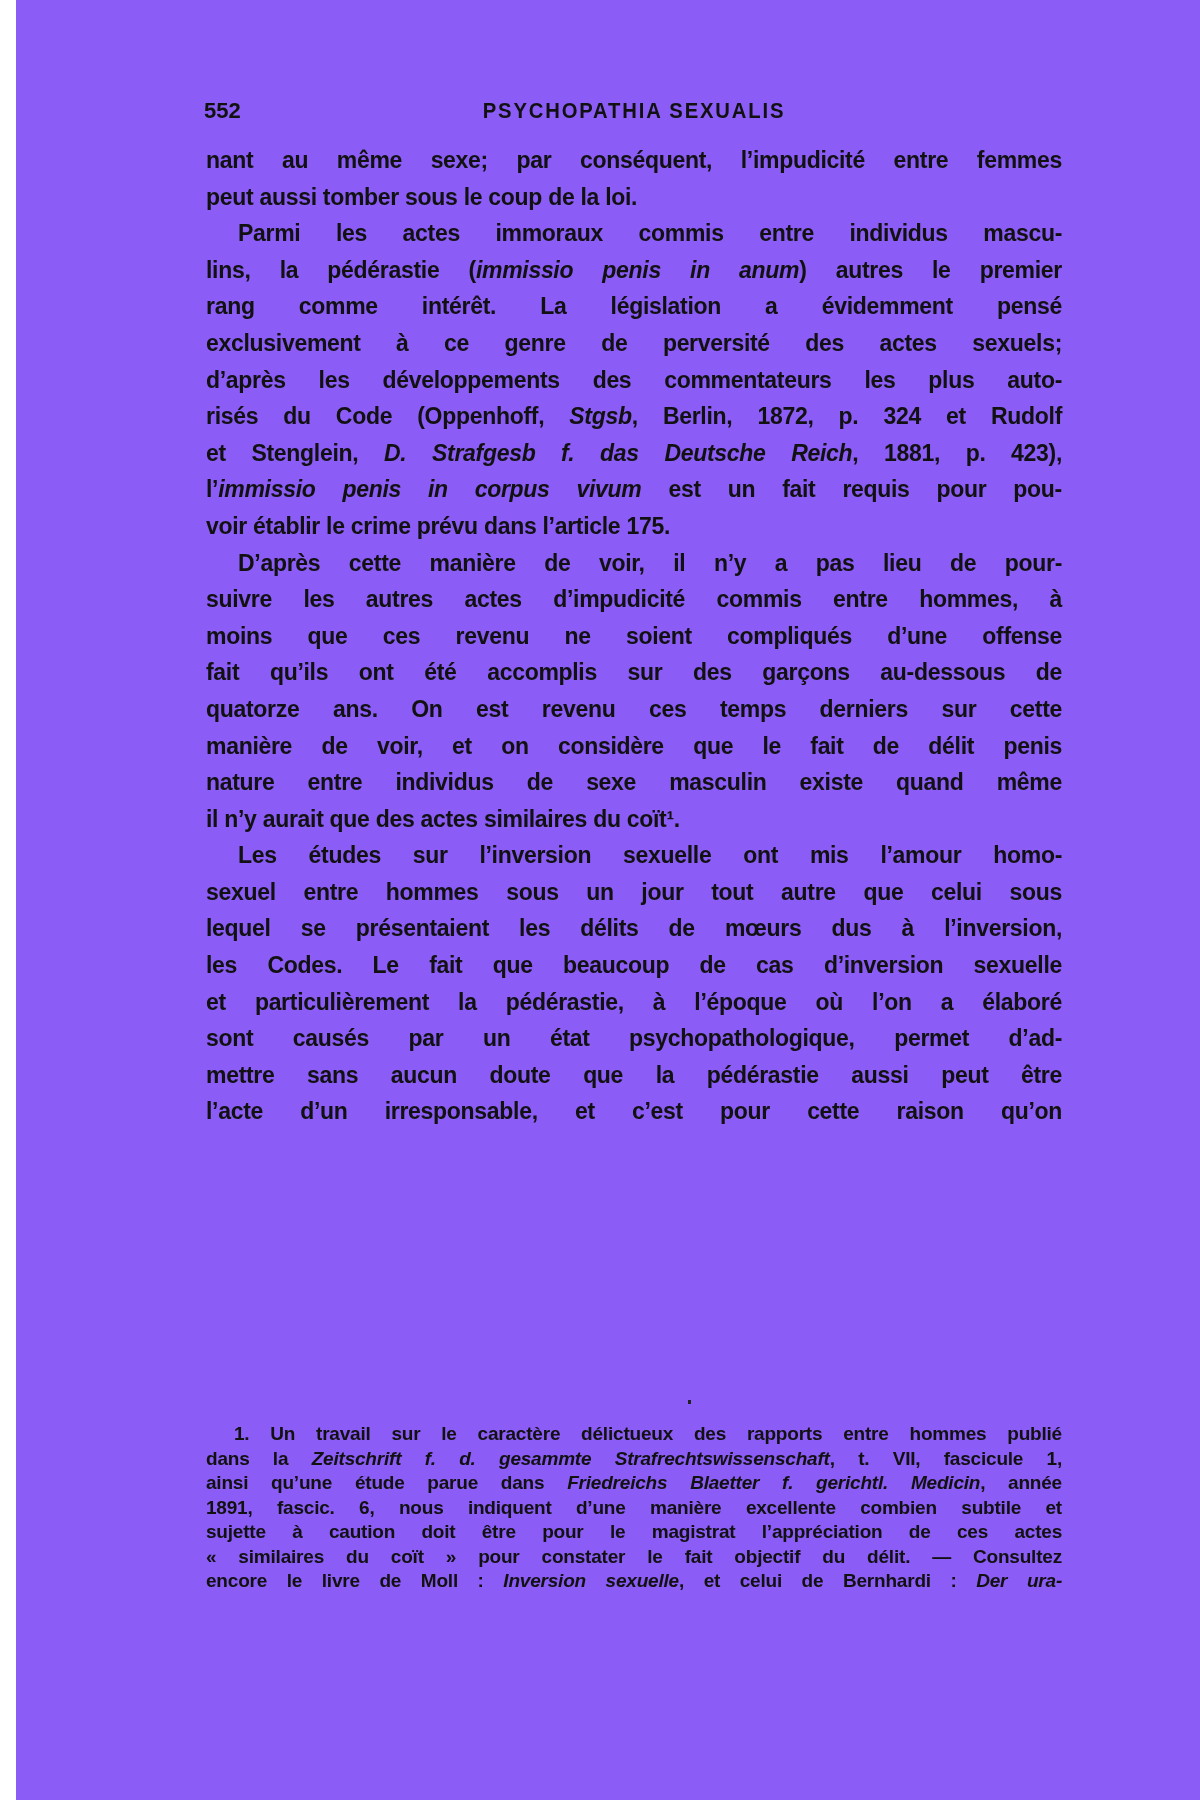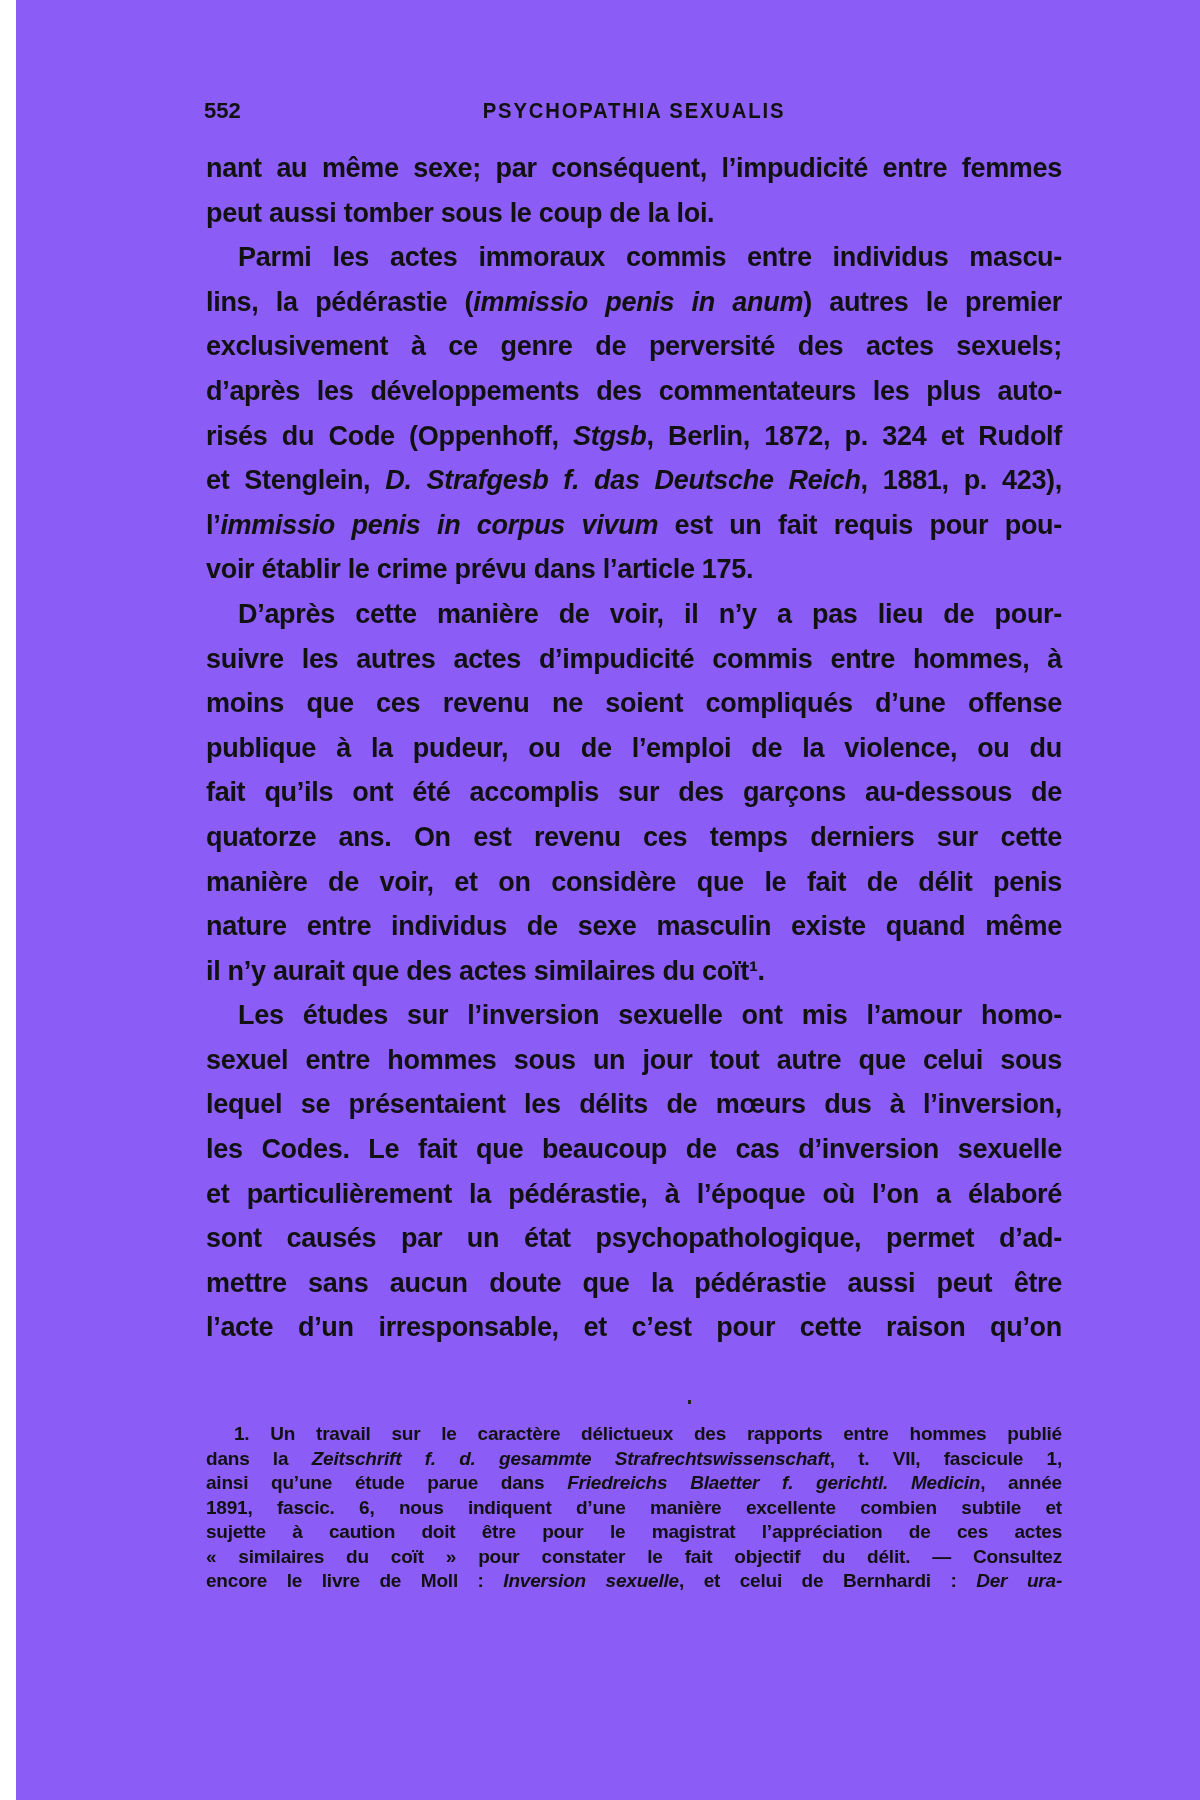--- a/index.html
+++ b/index.html
@@ -2,21 +2,21 @@
 <html><head>
   <meta charset="utf-8">
   <style>
     html, body { margin: 0; padding: 0; background: #ffffff; }
     body { width: 1200px; height: 1800px; position: relative; overflow: hidden; }
     .page { position: absolute; left: 16px; top: 0; width: 1200px; height: 1800px; background: #8b5cf6; color: #111111; font-family: Liberation Sans, sans-serif; }
     .running-head { position: absolute; top: 98px; left: 188px; width: 860px; height: 30px; }
     .page-number { position: absolute; left: 0; top: 0; font-size: 22px; font-weight: bold; letter-spacing: 0px; }
     .running-title { position: absolute; left: 0; right: 0; top: 0; text-align: center; font-size: 22px; font-weight: bold; letter-spacing: 2px; transform: scaleX(0.92); }
     .body-text { position: absolute; top: 142px; left: 190px; width: 856px; }
-    .line { height: 36.6px; line-height: 36.6px; font-size: 27px; font-weight: bold; white-space: nowrap; text-align: justify; text-align-last: justify; letter-spacing: -0.3px; margin-top: 8px; }
+    .line { height: 36.6px; line-height: 36.6px; font-size: 23px; font-weight: bold; white-space: nowrap; text-align: justify; text-align-last: justify; letter-spacing: -0.3px; }
     .line.last { text-align-last: left; }
     .line.indent { padding-left: 32px; }
     .line i, .fn-line i { font-style: italic; }
     .footnotes { position: absolute; top: 1422px; left: 190px; width: 856px; }
     .fn-line { height: 24.5px; line-height: 24.5px; font-size: 19px; font-weight: bold; white-space: nowrap; text-align: justify; text-align-last: justify; letter-spacing: -0.2px; }
     .fn-line.indent { padding-left: 28px; }
     .fn-line.last { text-align-last: left; }
     .speck { position: absolute; left: 672px; top: 1400px; width: 3px; height: 4px; background: #222; }
   </style>
 </head>
@@ -26,30 +26,30 @@
   <div class="running-head">
     <span class="page-number">552</span>
     <div class="running-title">PSYCHOPATHIA SEXUALIS</div>
   </div>
 
   <div class="body-text" id="body-text">
       <div class="line"><span>nant au même sexe; par conséquent, l’impudicité entre femmes</span></div>
       <div class="line last"><span>peut aussi tomber sous le coup de la loi.</span></div>
       <div class="line indent"><span>Parmi les actes immoraux commis entre individus mascu-</span></div>
       <div class="line"><span>lins, la pédérastie (</span><i>immissio penis in anum</i><span>) autres le premier</span></div>
+      <div class="line"><span>rang comme intérêt. La législation a évidemment pensé</span></div>
       <div class="line"><span>exclusivement à ce genre de perversité des actes sexuels;</span></div>
       <div class="line"><span>d’après les développements des commentateurs les plus auto-</span></div>
       <div class="line"><span>risés du Code (Oppenhoff, </span><i>Stgsb</i><span>, Berlin, 1872, p. 324 et Rudolf</span></div>
       <div class="line"><span>et Stenglein, </span><i>D. Strafgesb f. das Deutsche Reich</i><span>, 1881, p. 423),</span></div>
       <div class="line"><span>l’</span><i>immissio penis in corpus vivum</i><span> est un fait requis pour pou-</span></div>
       <div class="line last"><span>voir établir le crime prévu dans l’article 175.</span></div>
       <div class="line indent"><span>D’après cette manière de voir, il n’y a pas lieu de pour-</span></div>
       <div class="line"><span>suivre les autres actes d’impudicité commis entre hommes, à</span></div>
       <div class="line"><span>moins que ces revenu ne soient compliqués d’une offense</span></div>
-      <div class="line"><span>publique à la pudeur, ou de l’emploi de la violence, ou du</span></div>
       <div class="line"><span>fait qu’ils ont été accomplis sur des garçons au-dessous de</span></div>
       <div class="line"><span>quatorze ans. On est revenu ces temps derniers sur cette</span></div>
       <div class="line"><span>manière de voir, et on considère que le fait de délit penis</span></div>
       <div class="line"><span>nature entre individus de sexe masculin existe quand même</span></div>
       <div class="line last"><span>il n’y aurait que des actes similaires du coït¹.</span></div>
       <div class="line indent"><span>Les études sur l’inversion sexuelle ont mis l’amour homo-</span></div>
       <div class="line"><span>sexuel entre hommes sous un jour tout autre que celui sous</span></div>
       <div class="line"><span>lequel se présentaient les délits de mœurs dus à l’inversion,</span></div>
       <div class="line"><span>les Codes. Le fait que beaucoup de cas d’inversion sexuelle</span></div>
       <div class="line"><span>et particulièrement la pédérastie, à l’époque où l’on a élaboré</span></div>

